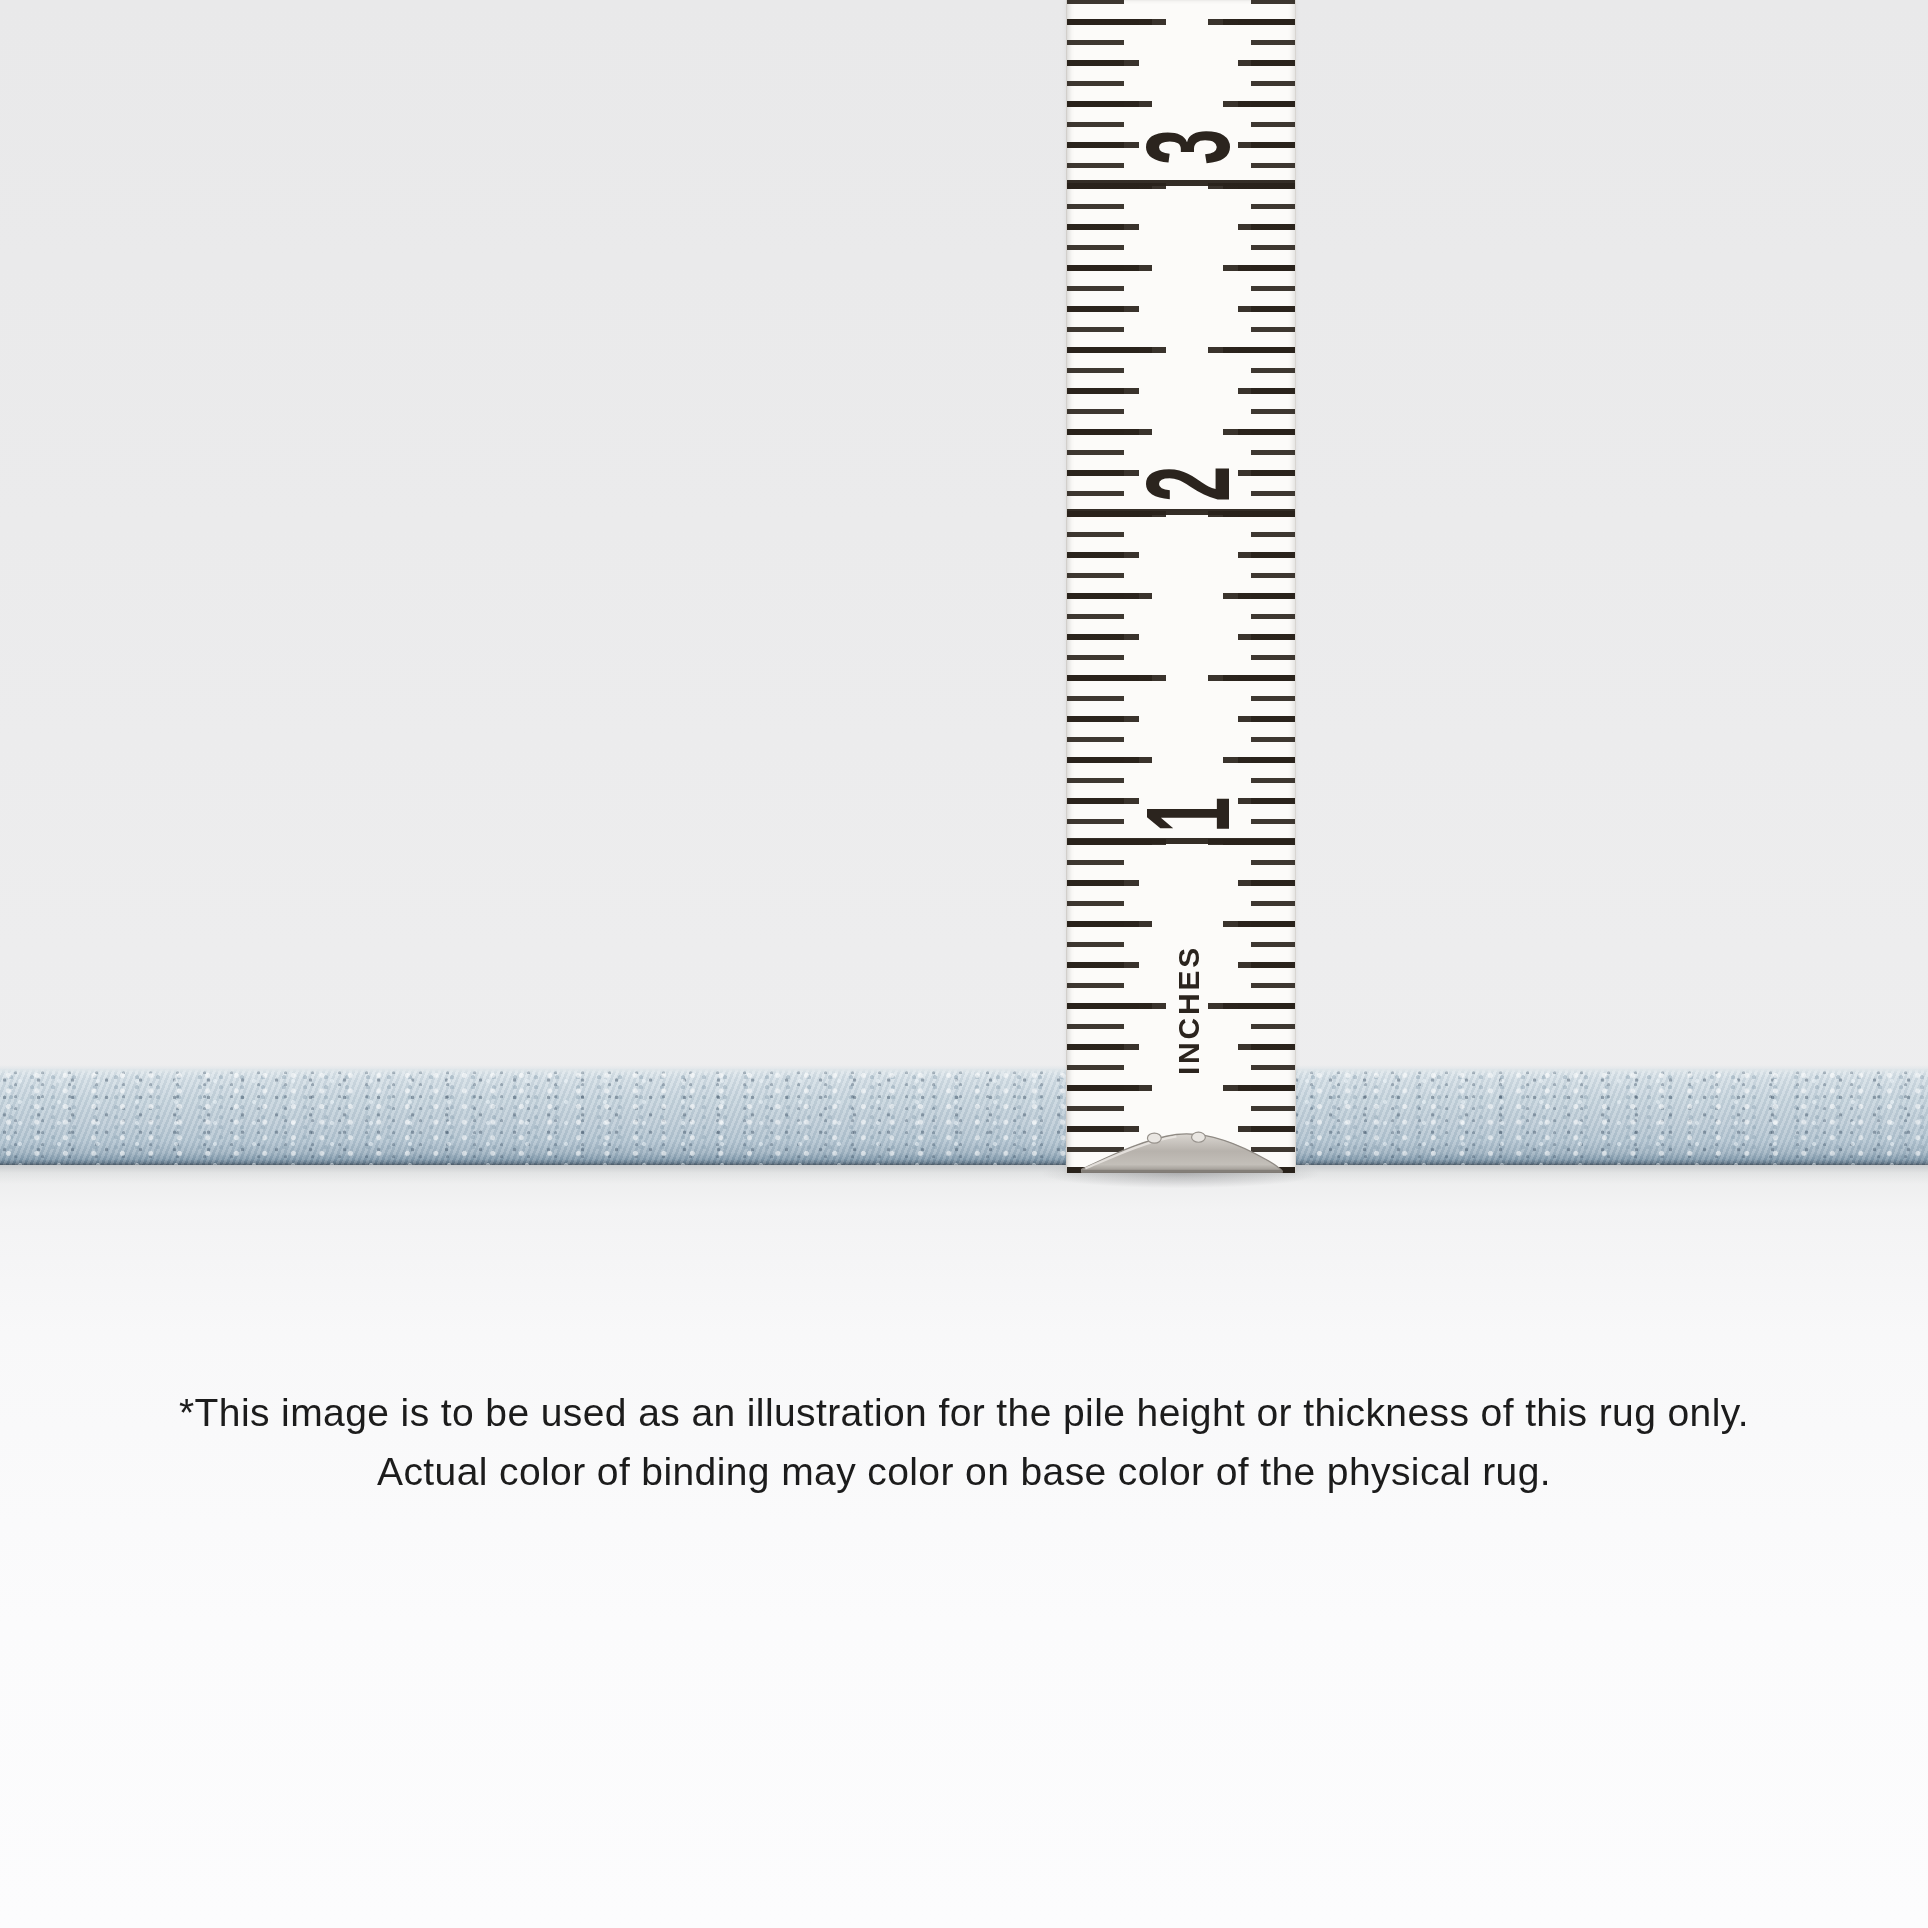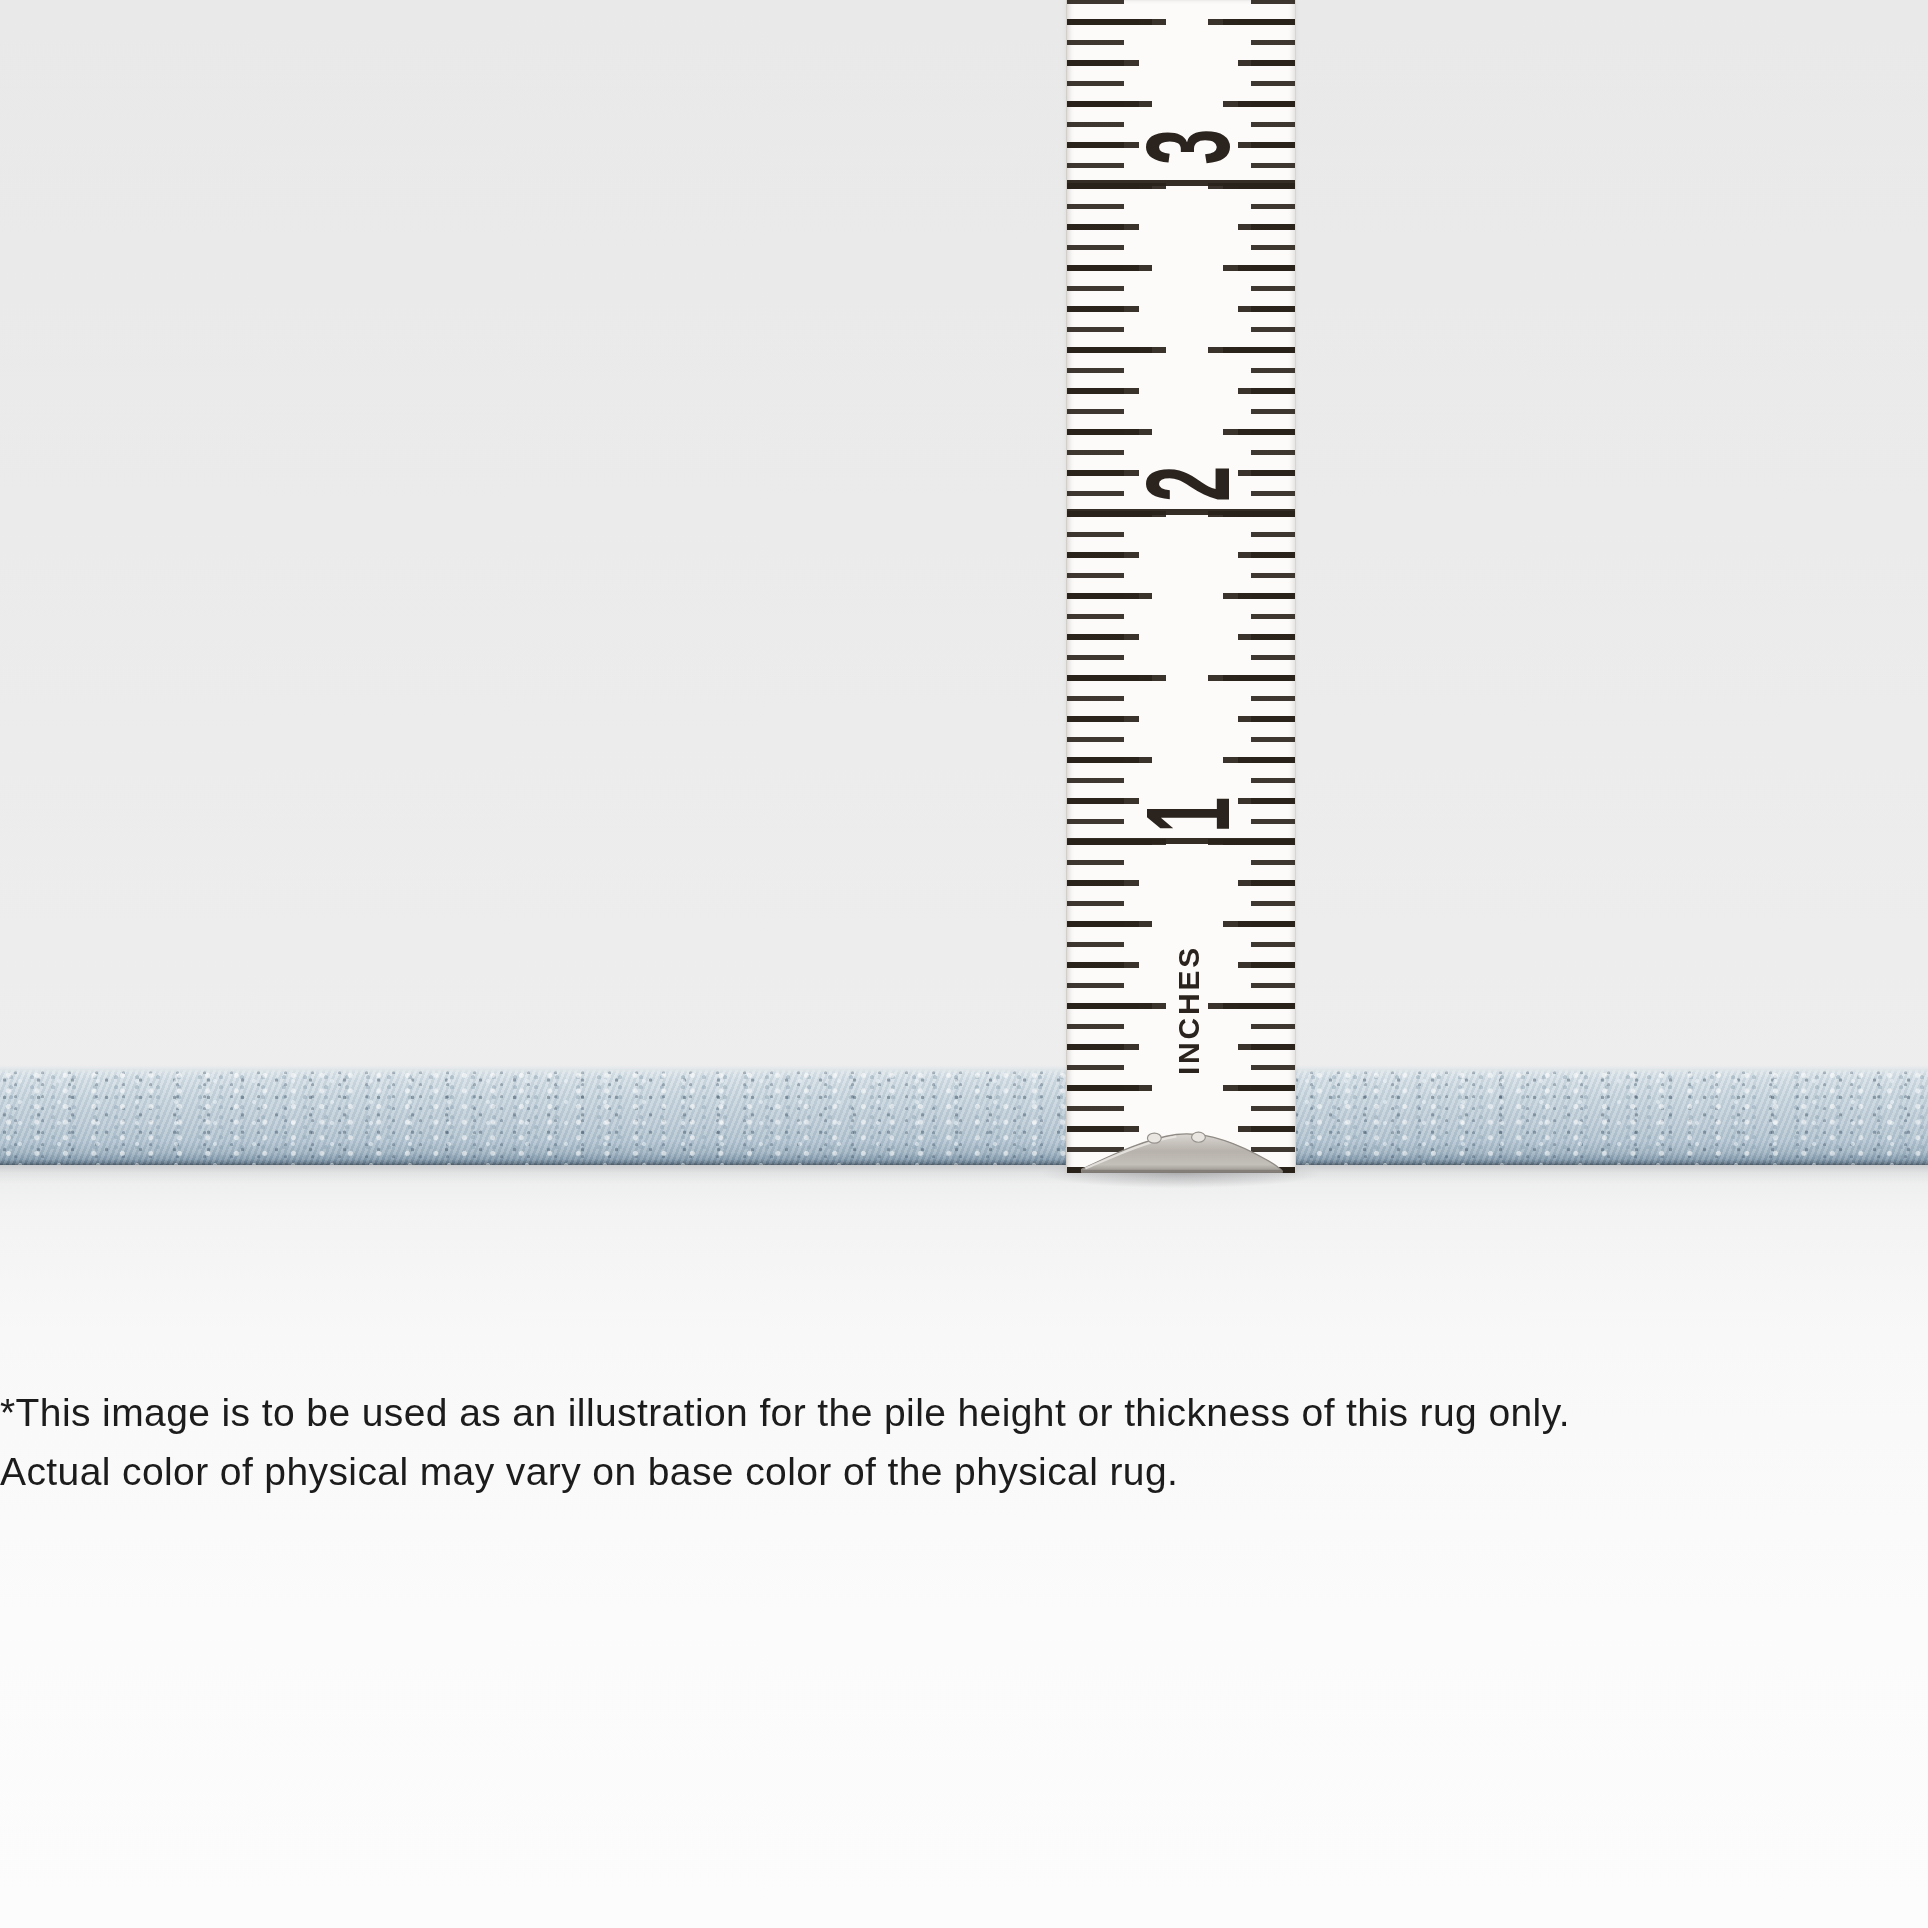--- a/index.html
+++ b/index.html
@@ -76,21 +76,21 @@
   }
   .ruler-cap{position:absolute;left:0;bottom:-1.8px;width:228px;height:48px;}
   .ruler-contact-shadow{
     position:absolute;left:1043px;top:1164px;width:275px;height:24px;
     background:radial-gradient(ellipse at 50% 40%, rgba(70,70,74,.30) 0%, rgba(70,70,74,.12) 45%, rgba(70,70,74,0) 72%);
   }
 
   
   .disclaimer{
     position:absolute;left:0;top:1383px;width:1928px;
-    text-align:left;color:#1c1c1c;
+    text-align:center;color:#1c1c1c;
     font-size:39px;line-height:59px;letter-spacing:0.4px;font-weight:400;
   }
 </style>
 </head>
 <body>
 
 <div class="scene">
 
   <div class="wall"></div>
   <div class="floor"></div>
@@ -122,17 +122,17 @@
       <path d="M 16 46 C 40 35, 82 13, 119 8 C 152 4, 186 18, 216 35 C 225 40, 231 44, 234 48 L 234 49 L 16 49 Z" fill="url(#capGrad)" stroke="#8f8a84" stroke-width="1.5"></path>
       <path d="M 20 45 C 46 34, 86 15, 119 10" fill="none" stroke="#ece9e5" stroke-width="2.5" opacity="0.8"></path>
       <ellipse cx="95" cy="12" rx="7.5" ry="5.5" fill="#e9e6e2" stroke="#97928c" stroke-width="1.3"></ellipse>
       <ellipse cx="143" cy="11" rx="7.5" ry="5.5" fill="#e9e6e2" stroke="#97928c" stroke-width="1.3"></ellipse>
       <rect x="16" y="46.5" width="218" height="3" fill="#837e78"></rect>
     </svg>
   </div>
 
   <div class="disclaimer">
     <div>*This image is to be used as an illustration for the pile height or thickness of this rug only.</div>
-    <div>Actual color of physical may vary on base color of the physical rug.</div>
+    <div>Actual color of binding may color on base color of the physical rug.</div>
   </div>
 
 </div>
 
 
 </body></html>

